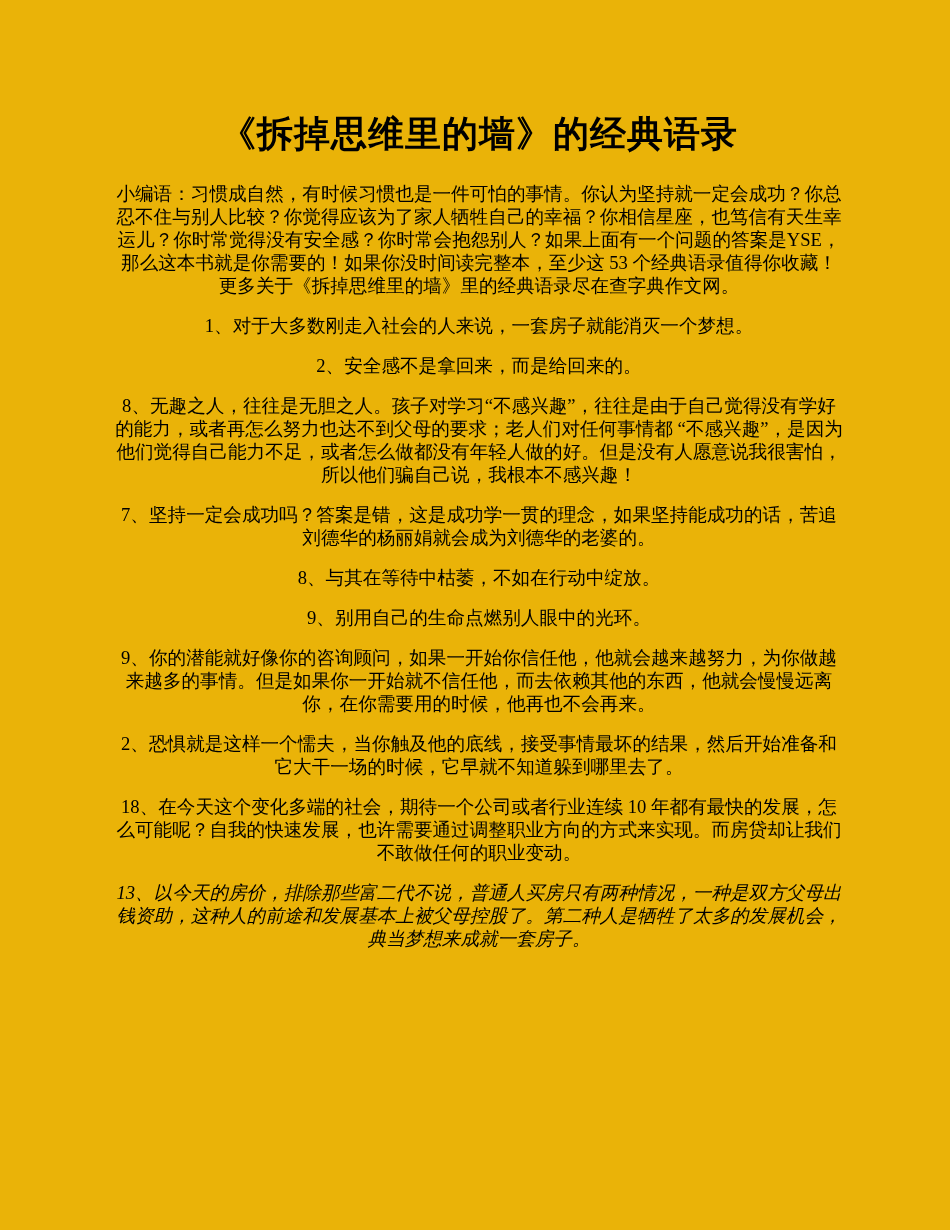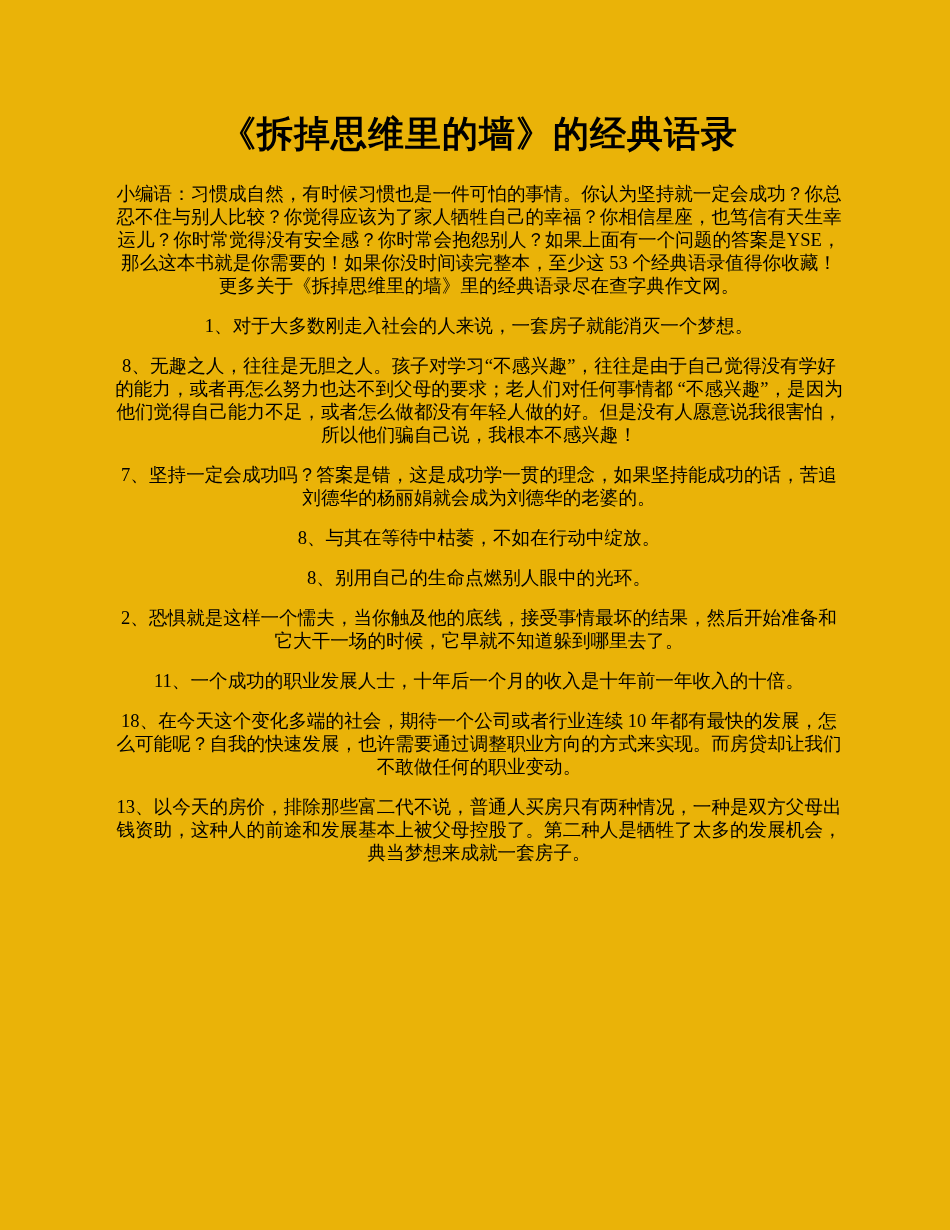--- a/index.html
+++ b/index.html
@@ -31,32 +31,34 @@
   }
   .doc-paragraph {
     font-size: 18.6px;
     line-height: 23px;
     margin: 0 0 17px 0;
     text-align: center;
     word-break: break-all;
   }
   .doc-paragraph:last-child {
     margin-bottom: 12px;
+    font-style: italic;
   }
 </style>
 </head>
 <body>
 
 <div class="page">
   <h1 class="doc-title">《拆掉思维里的墙》的经典语录</h1>
 
   <p class="doc-paragraph">小编语：习惯成自然，有时候习惯也是一件可怕的事情。你认为坚持就一定会成功？你总忍不住与别人比较？你觉得应该为了家人牺牲自己的幸福？你相信星座，也笃信有天生幸运儿？你时常觉得没有安全感？你时常会抱怨别人？如果上面有一个问题的答案是YSE，那么这本书就是你需要的！如果你没时间读完整本，至少这 53 个经典语录值得你收藏！更多关于《拆掉思维里的墙》里的经典语录尽在查字典作文网。</p>
 
   <p class="doc-paragraph">1、对于大多数刚走入社会的人来说，一套房子就能消灭一个梦想。</p>
+  <p class="doc-paragraph">2、安全感不是拿回来，而是给回来的。</p>
   <p class="doc-paragraph">8、无趣之人，往往是无胆之人。孩子对学习“不感兴趣”，往往是由于自己觉得没有学好的能力，或者再怎么努力也达不到父母的要求；老人们对任何事情都 “不感兴趣”，是因为他们觉得自己能力不足，或者怎么做都没有年轻人做的好。但是没有人愿意说我很害怕，所以他们骗自己说，我根本不感兴趣！</p>
   <p class="doc-paragraph">7、坚持一定会成功吗？答案是错，这是成功学一贯的理念，如果坚持能成功的话，苦追刘德华的杨丽娟就会成为刘德华的老婆的。</p>
   <p class="doc-paragraph">8、与其在等待中枯萎，不如在行动中绽放。</p>
-  <p class="doc-paragraph">8、别用自己的生命点燃别人眼中的光环。</p>
+  <p class="doc-paragraph">9、别用自己的生命点燃别人眼中的光环。</p>
+  <p class="doc-paragraph">9、你的潜能就好像你的咨询顾问，如果一开始你信任他，他就会越来越努力，为你做越来越多的事情。但是如果你一开始就不信任他，而去依赖其他的东西，他就会慢慢远离你，在你需要用的时候，他再也不会再来。</p>
   <p class="doc-paragraph">2、恐惧就是这样一个懦夫，当你触及他的底线，接受事情最坏的结果，然后开始准备和它大干一场的时候，它早就不知道躲到哪里去了。</p>
-  <p class="doc-paragraph">11、一个成功的职业发展人士，十年后一个月的收入是十年前一年收入的十倍。</p>
   <p class="doc-paragraph">18、在今天这个变化多端的社会，期待一个公司或者行业连续 10 年都有最快的发展，怎么可能呢？自我的快速发展，也许需要通过调整职业方向的方式来实现。而房贷却让我们不敢做任何的职业变动。</p>
   <p class="doc-paragraph">13、以今天的房价，排除那些富二代不说，普通人买房只有两种情况，一种是双方父母出钱资助，这种人的前途和发展基本上被父母控股了。第二种人是牺牲了太多的发展机会，典当梦想来成就一套房子。</p>
 </div>
 
 </body></html>

